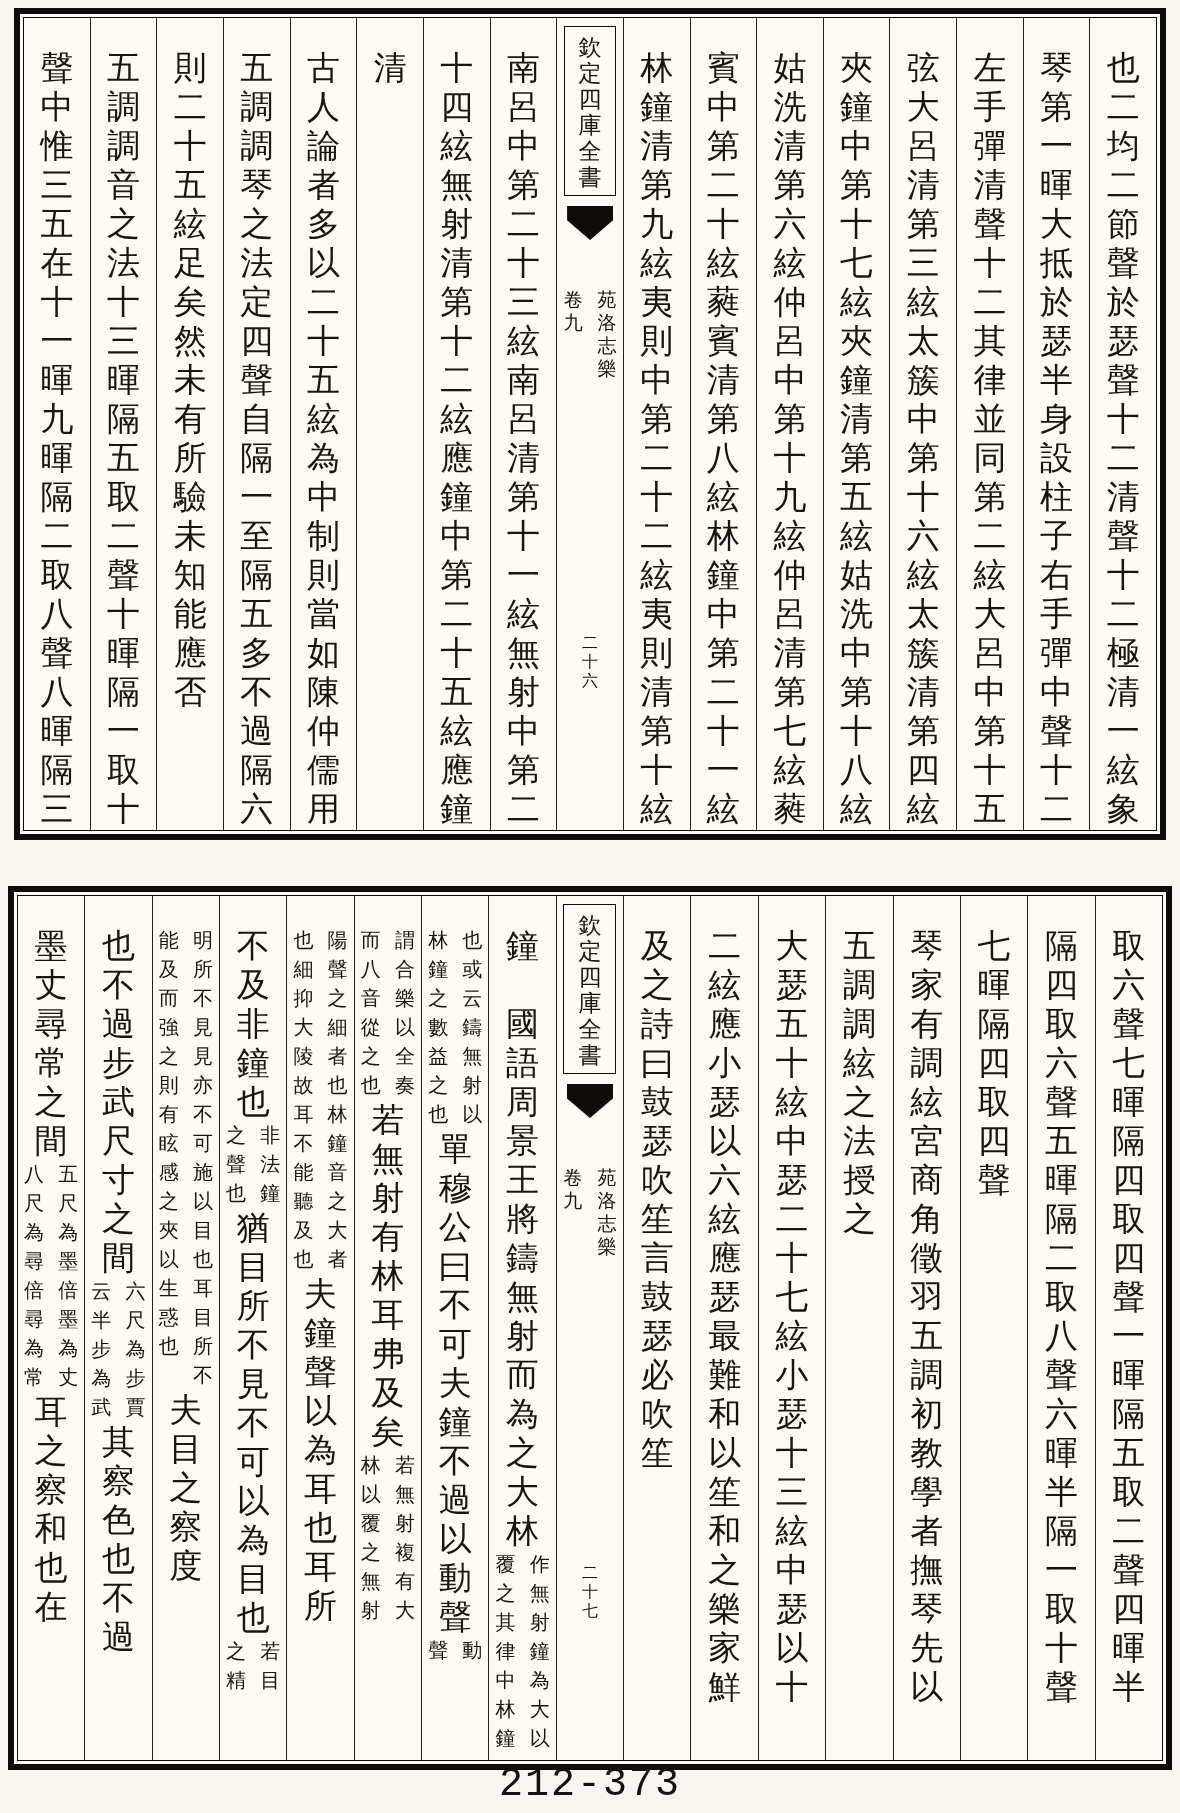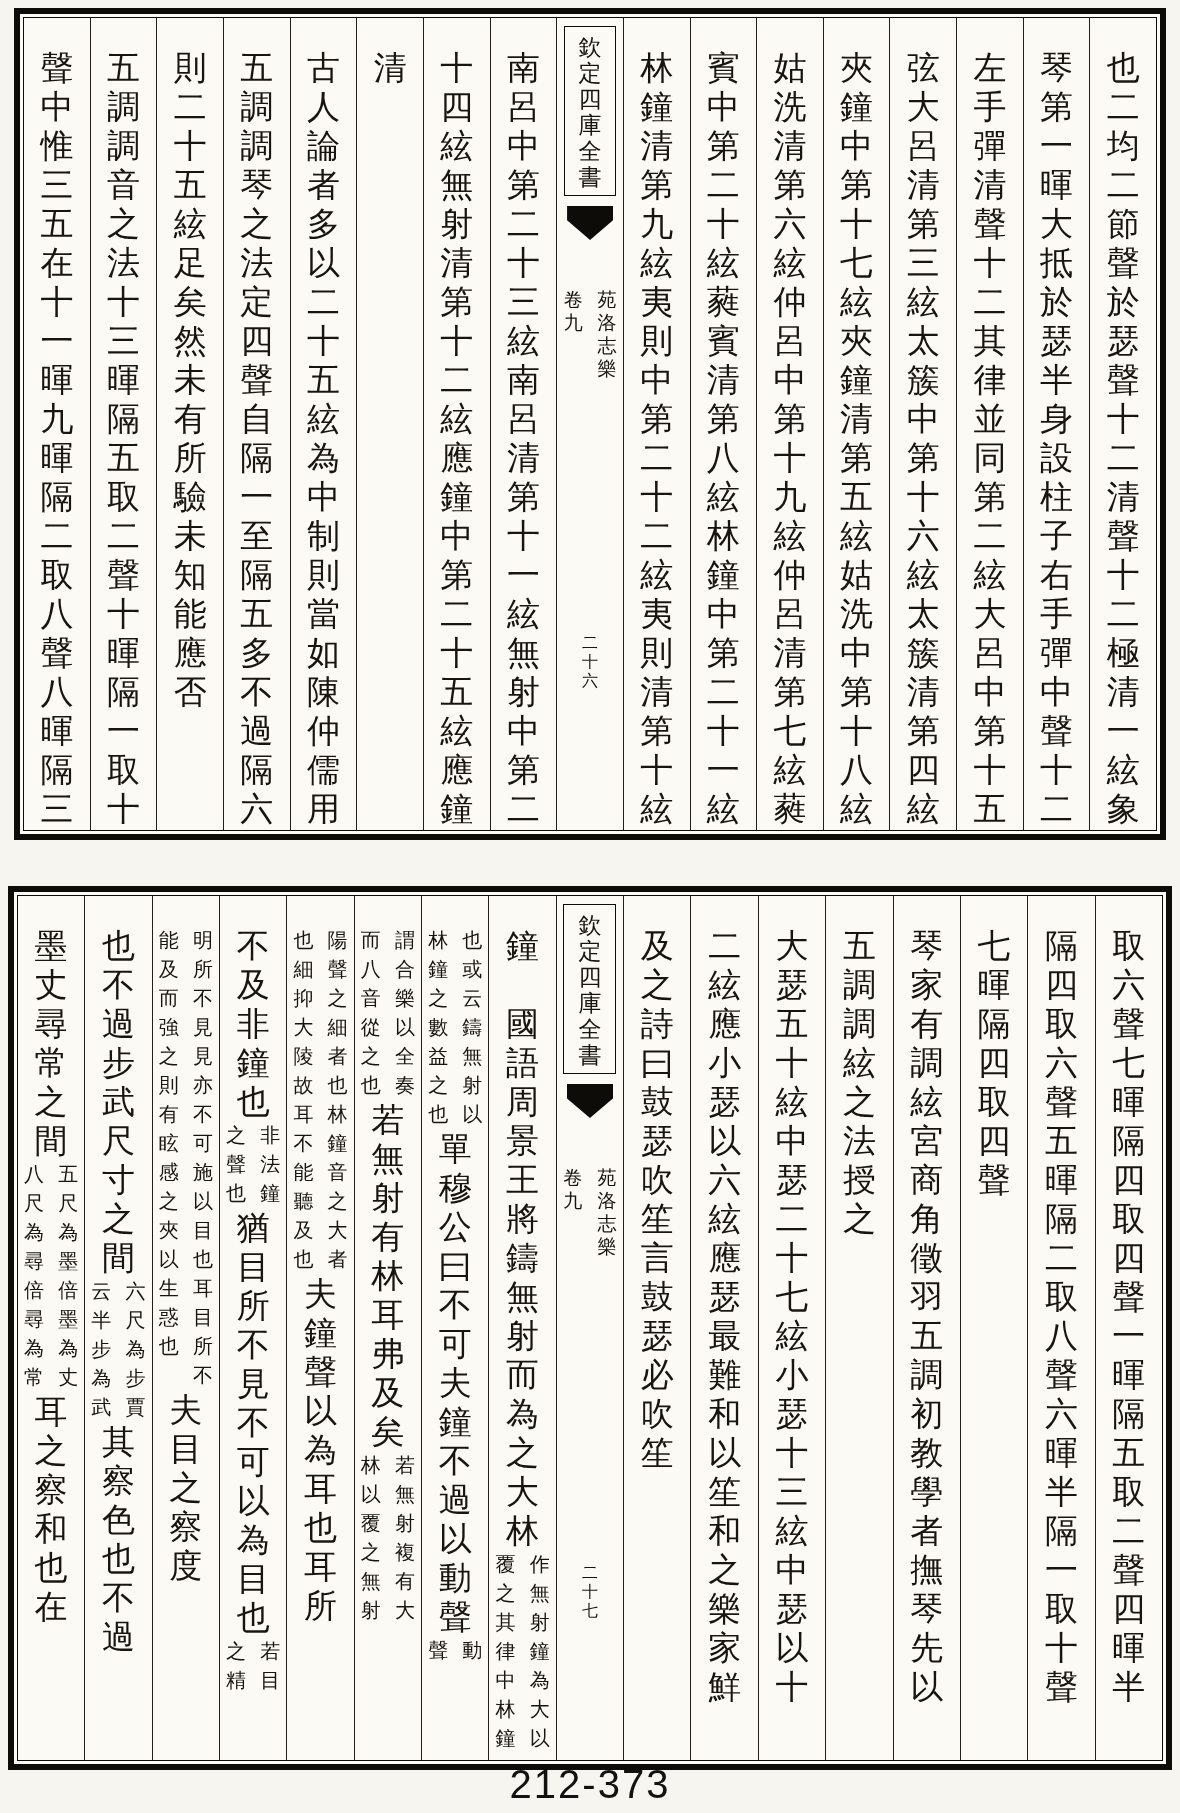--- a/index.html
+++ b/index.html
@@ -47,21 +47,21 @@
     width:70%;height:34px;background:#0e0c09;margin-top:10px;
     clip-path:polygon(0 0,100% 0,100% 42%,50% 100%,0 42%);
   }
   .fold-work{display:flex;flex-direction:row-reverse;justify-content:center;gap:2px;margin-top:48px;width:100%;}
   .fold-work .subcol .ch{font-size:19px;line-height:23px;height:23px;}
   .fold-leaf{margin-top:auto;margin-bottom:140px;display:flex;flex-direction:column;align-items:center;}
   .fold-leaf .ch{font-size:16px;line-height:19px;height:19px;}
   .page-number{
     position:absolute;left:0;right:0;top:1762px;height:48px;
     text-align:center;font-size:40px;letter-spacing:2px;
-    font-family:Liberation Sans, sans-serif;color:#141210;
+    font-family:Liberation Mono, monospace;color:#141210;
   }
 </style>
 </head>
 <body>
 
 <div class="block top">
   <div class="block-inner">
       <div class="col">
         <div class="seg-large">
           <div class="ch">也</div>

